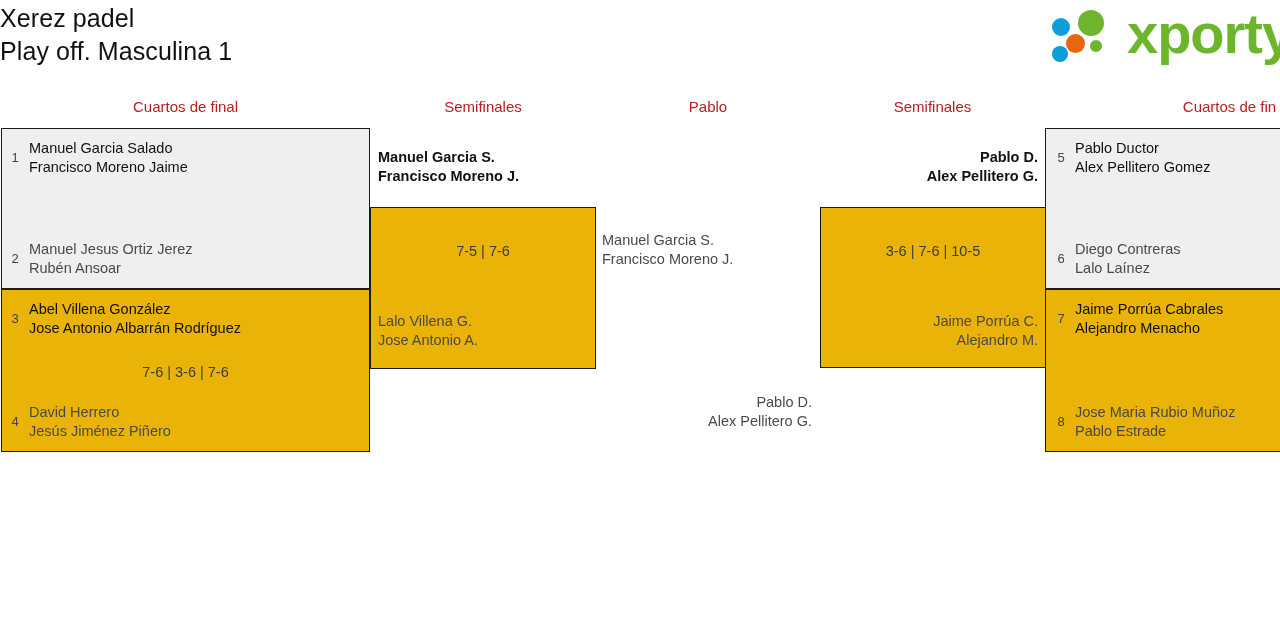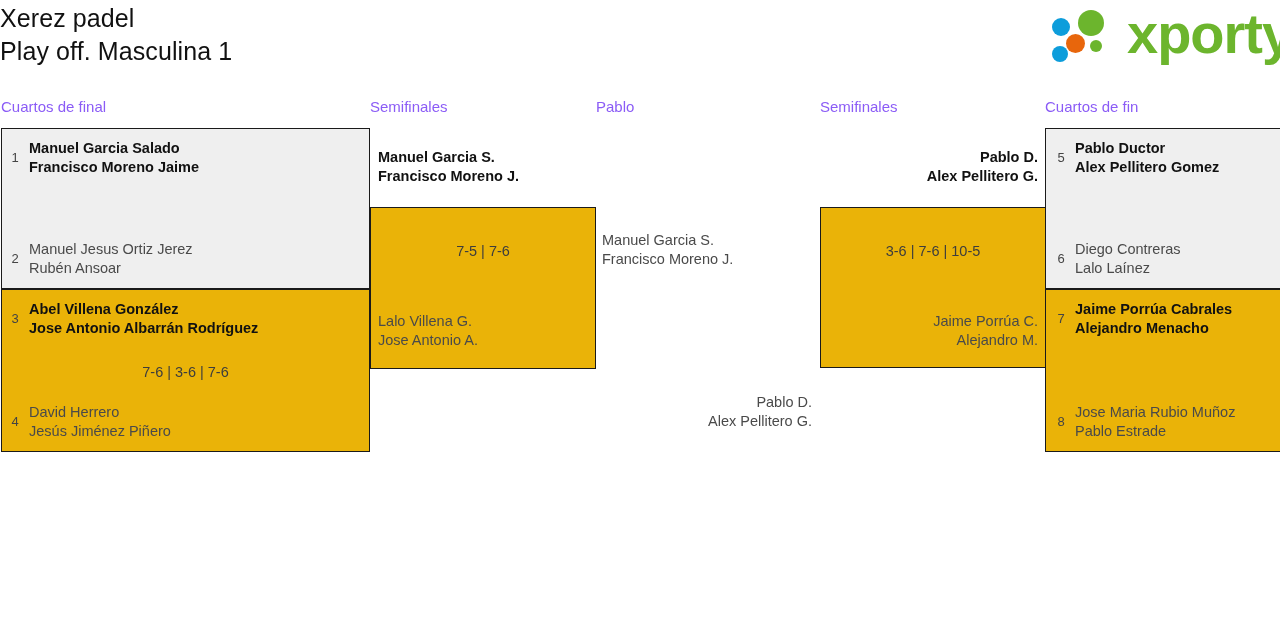--- a/index.html
+++ b/index.html
@@ -69,21 +69,22 @@
     margin-left: 19px;
   }
 
   
   .round-header {
     position: absolute;
     top: 97px;
     font-size: 15px;
     line-height: 20px;
     font-weight: 400;
-    color: #8b5cf6;
+    color: #b91c1c;
+    text-align: center;
     white-space: nowrap;
   }
   .rh-qf-left  { left: 1px;    width: 369px; }
   .rh-sf-left  { left: 370px;  width: 226px; }
   .rh-final    { left: 596px;  width: 224px; }
   .rh-sf-right { left: 820px;  width: 225px; }
   .rh-qf-right { left: 1045px; width: 369px; }
 
   
   .match-box {
@@ -126,21 +127,21 @@
     text-align: center;
     flex: 0 0 auto;
   }
   .team-names {
     font-size: 14.5px;
     line-height: 19px;
     color: #4a4a4a;
     white-space: nowrap;
   }
   .team-names.winner {
-    font-weight: 700;
+    font-weight: 400;
     color: #111111;
   }
   .team-names .pname { display: block; }
 
   
   .match-score {
     position: absolute;
     font-size: 14.5px;
     line-height: 19px;
     color: #3d3d3d;

